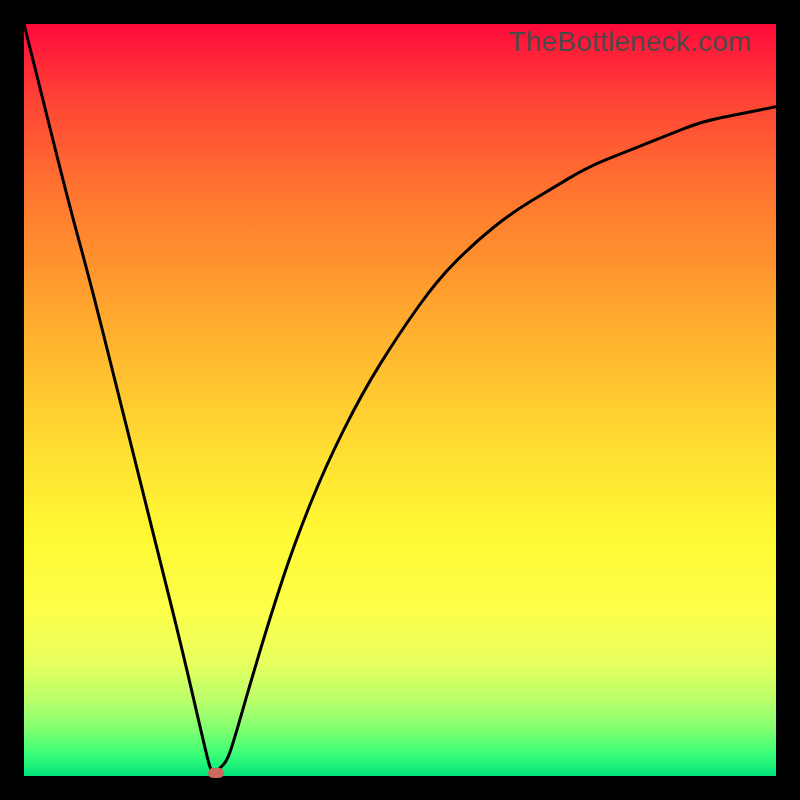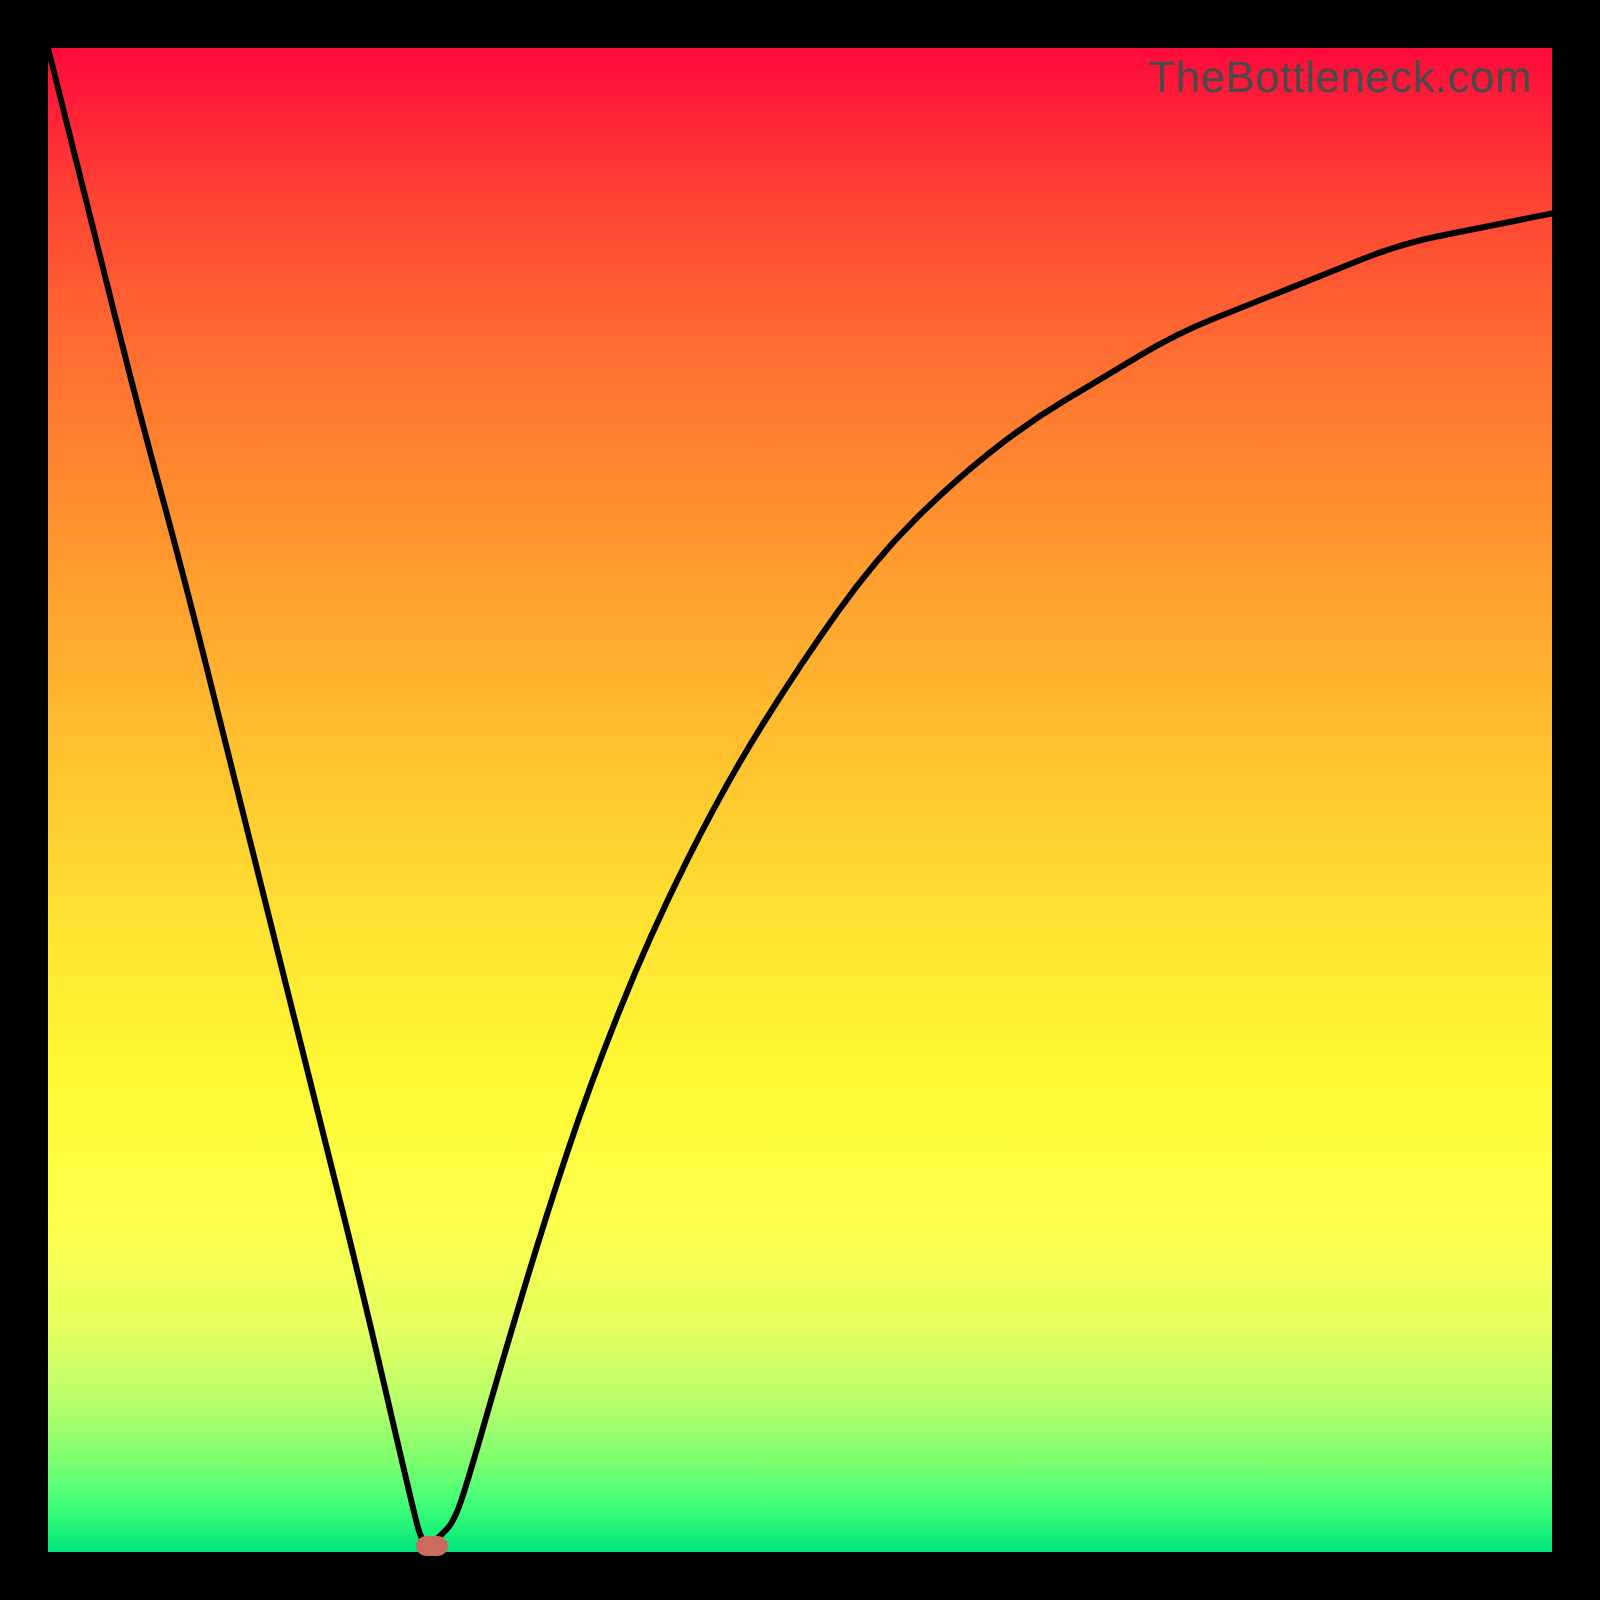--- a/index.html
+++ b/index.html
@@ -29,23 +29,23 @@
       #e7ff5f 85%,
       #b8ff6a 90%,
       #7dff70 94%,
       #3dff78 97%,
       #00e47a 100%
     );
   }
   .attribution {
     position: absolute;
     top: 2px;
-    right: 10px;
+    right: 24px;
     color: #4a4a4a;
-    font-size: 22px;
+    font-size: 28px;
     font-weight: 500;
     letter-spacing: 0.2px;
   }
   svg.curve {
     position: absolute;
     left: 0;
     top: 0;
     width: 752px;
     height: 752px;
   }

